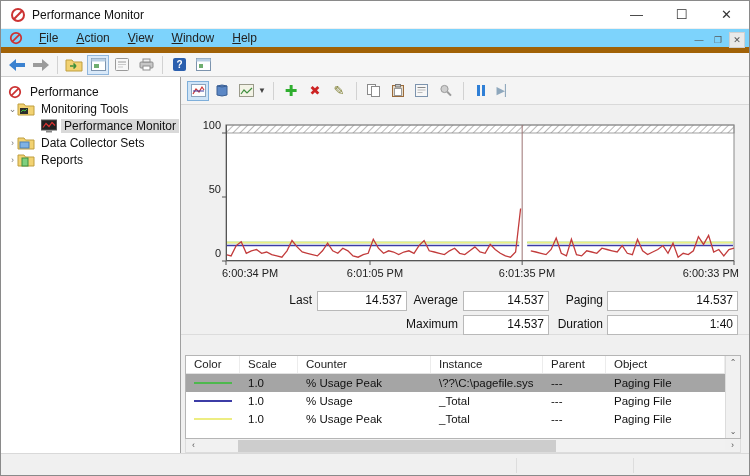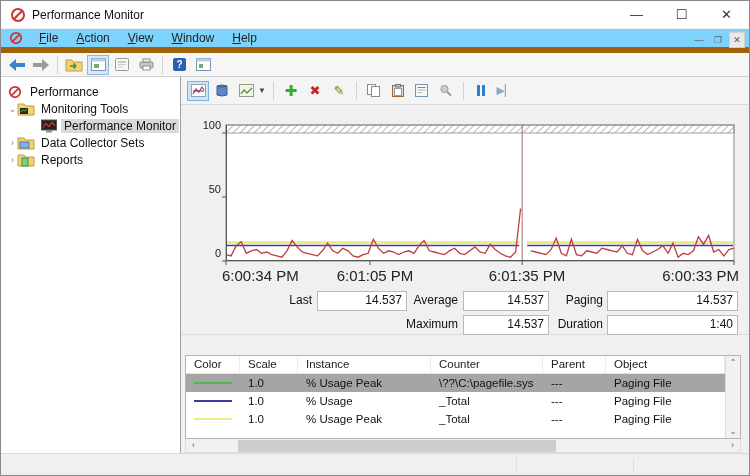--- a/index.html
+++ b/index.html
@@ -49,21 +49,21 @@
   .glyph-x{ color:#cc2222; font-weight:bold; font-size:13px; }
   .glyph-pencil{ color:#7a7a2a; font-size:13px; }
   .glyph-zoom{ color:#9a9a9a; font-size:14px; }
   .pause-bars{ display:flex; gap:2px; }
   .pause-bars i{ width:3px; height:11px; background:#2f7fd6; }
   .step-glyph{ color:#8fa8bd; font-size:11px; }
 
   
   .chart-area{ position:relative; height:178px; background:#f0f0f0; }
   .ylab{ position:absolute; width:38px; text-align:right; font-size:11px; color:#222; }
-  .xlab{ position:absolute; top:162px; font-size:15px; color:#222; width:80px; }
+  .xlab{ position:absolute; top:162px; font-size:11px; color:#222; width:80px; }
   .plot-wrap{ position:absolute; left:45px; top:20px; width:508px; height:140px; }
   svg{ overflow:visible; display:block; }
 
   
   .stats{ position:relative; height:68px; border-bottom:1px solid #dcdcdc; font-size:12px; color:#111; }
   .stat-lbl{ position:absolute; height:18px; line-height:18px; text-align:right; }
   .stat-box{ position:absolute; height:20px; line-height:16px; background:#fff; border:1px solid #b9b9b9; text-align:right; padding-right:4px; font-size:12px; color:#111; }
 
   
   .legend{ margin:20px 8px 0 4px; background:#fff; border:1px solid #b5b5b5; height:90px; display:flex; }
@@ -341,22 +341,22 @@
         <div class="stat-box" style="left:282px;top:44px;width:86px;">14.537</div>
         <div class="stat-lbl" style="left:368px;top:44px;width:54px;">Duration</div>
         <div class="stat-box" style="left:426px;top:44px;width:131px;">1:40</div>
       </div>
 
       <div class="legend">
         <div class="legend-grid">
           <div class="lrow header">
             <span class="lcell">Color</span>
             <span class="lcell">Scale</span>
+            <span class="lcell">Counter</span>
             <span class="lcell">Instance</span>
-            <span class="lcell">Counter</span>
             <span class="lcell">Parent</span>
             <span class="lcell">Object</span>
           </div>
           <div class="lrow selected">
             <span>
                 <i class="color-swatch" style="display: block; background: rgb(77, 184, 77);"></i>
               </span>
             <span class="lcell">1.0</span>
             <span class="lcell">% Usage Peak</span>
             <span class="lcell">\??\C:\pagefile.sys</span>

